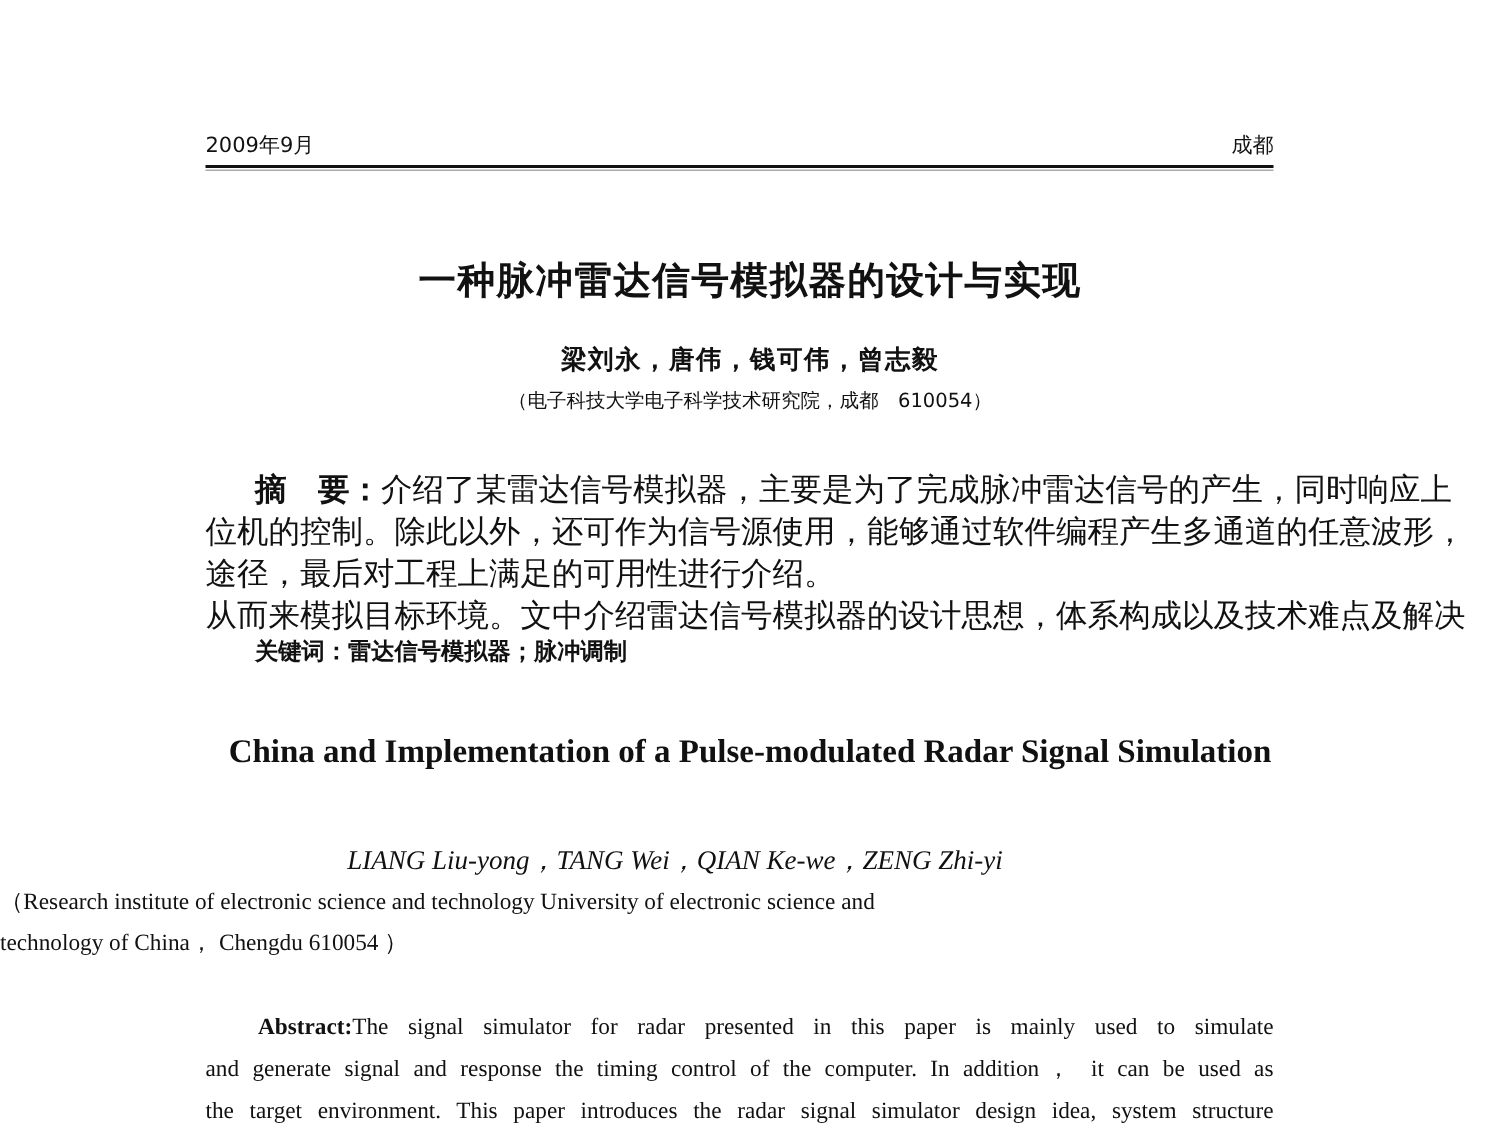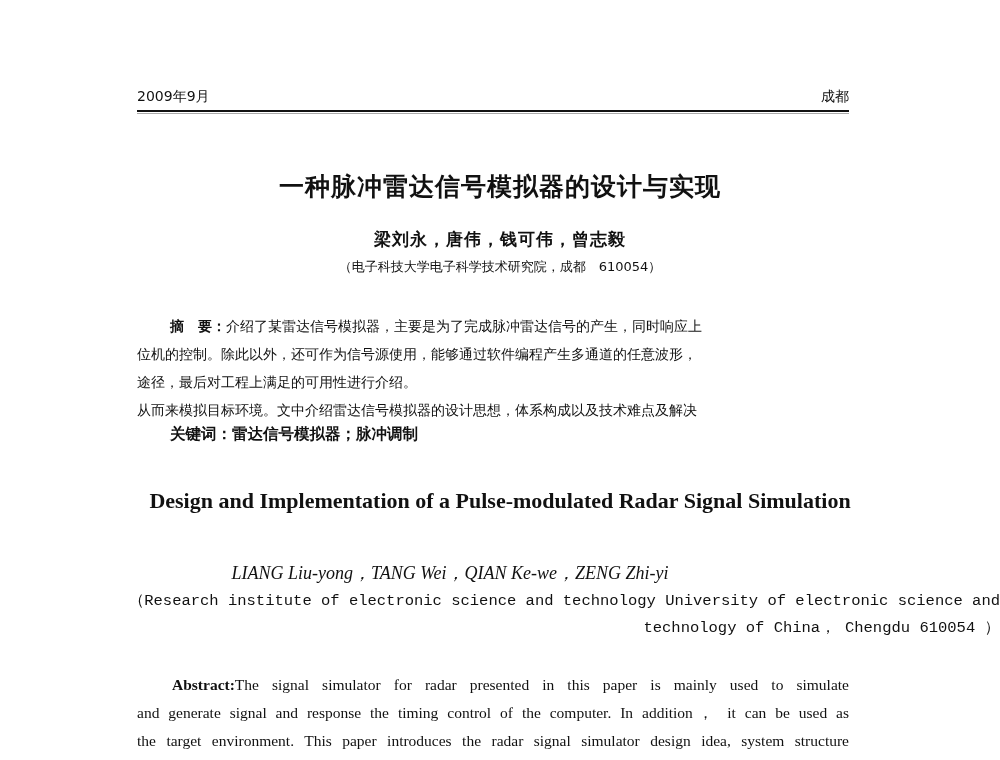--- a/index.html
+++ b/index.html
@@ -75,21 +75,21 @@
     width: 1000px;
     text-align: center;
     font-size: 13px;
     font-family: "DejaVu Sans", "Liberation Sans", sans-serif;
   }
   .cn-abstract {
     position: absolute;
     left: 137px;
     top: 312px;
     width: 712px;
-    font-size: 14px;
+    font-size: 21px;
     line-height: 28px;
     font-family: "DejaVu Sans", "Liberation Sans", sans-serif;
     text-align: justify;
   }
   .cn-abstract .line { display: block; white-space: nowrap; }
   .cn-abstract .indent { padding-left: 33px; }
   .cn-abstract .label { font-weight: bold; }
   .cn-keywords {
     position: absolute;
     left: 170px;
@@ -113,24 +113,24 @@
     width: 900px;
     text-align: center;
     font-size: 18px;
     font-style: italic;
     font-family: "Liberation Serif", "DejaVu Serif", serif;
   }
   .en-affil {
     position: absolute;
     left: 0; top: 588px;
     width: 1000px;
-    text-align: right;
+    text-align: left;
     font-size: 15.5px;
     line-height: 27px;
-    font-family: Liberation Mono, monospace;
+    font-family: Liberation Serif, serif;
   }
   .en-affil .line { display: block; }
   .en-abstract {
     position: absolute;
     left: 137px;
     top: 671px;
     width: 712px;
     font-size: 15.5px;
     line-height: 28px;
     font-family: "Liberation Serif", "DejaVu Serif", serif;
@@ -164,21 +164,21 @@
     <span class="line indent"><span class="label">摘　要：</span><span>介绍了某雷达信号模拟器，主要是为了完成脉冲雷达信号的产生，同时响应上</span></span>
     <span class="line">位机的控制。除此以外，还可作为信号源使用，能够通过软件编程产生多通道的任意波形，</span>
     <span class="line">途径，最后对工程上满足的可用性进行介绍。</span>
     <span class="line">从而来模拟目标环境。文中介绍雷达信号模拟器的设计思想，体系构成以及技术难点及解决</span>
   </div>
 
   <div class="cn-keywords">
     <span>关键词：</span><span>雷达信号模拟器；脉冲调制</span>
   </div>
 
-  <h2 class="en-title" style="margin:0">Design and Implementation of a Pulse-modulated Radar Signal Simulation</h2>
+  <h2 class="en-title" style="margin:0">China and Implementation of a Pulse-modulated Radar Signal Simulation</h2>
   <div class="en-authors">LIANG Liu-yong，TANG Wei，QIAN Ke-we，ZENG Zhi-yi</div>
   <div class="en-affil">
     <span class="line">（Research institute of electronic science and technology University of electronic science and</span>
     <span class="line">technology of China，  Chengdu   610054 ）</span>
   </div>
 
   <div class="en-abstract">
     <span class="line indent"><span class="label">Abstract:</span><span>The signal simulator for radar presented in this paper is mainly used to simulate</span></span>
     <span class="line">and generate signal and response the timing control of the computer. In addition，  it can be used as</span>
     <span class="line">the target environment. This paper introduces the radar signal simulator design idea, system structure</span>

